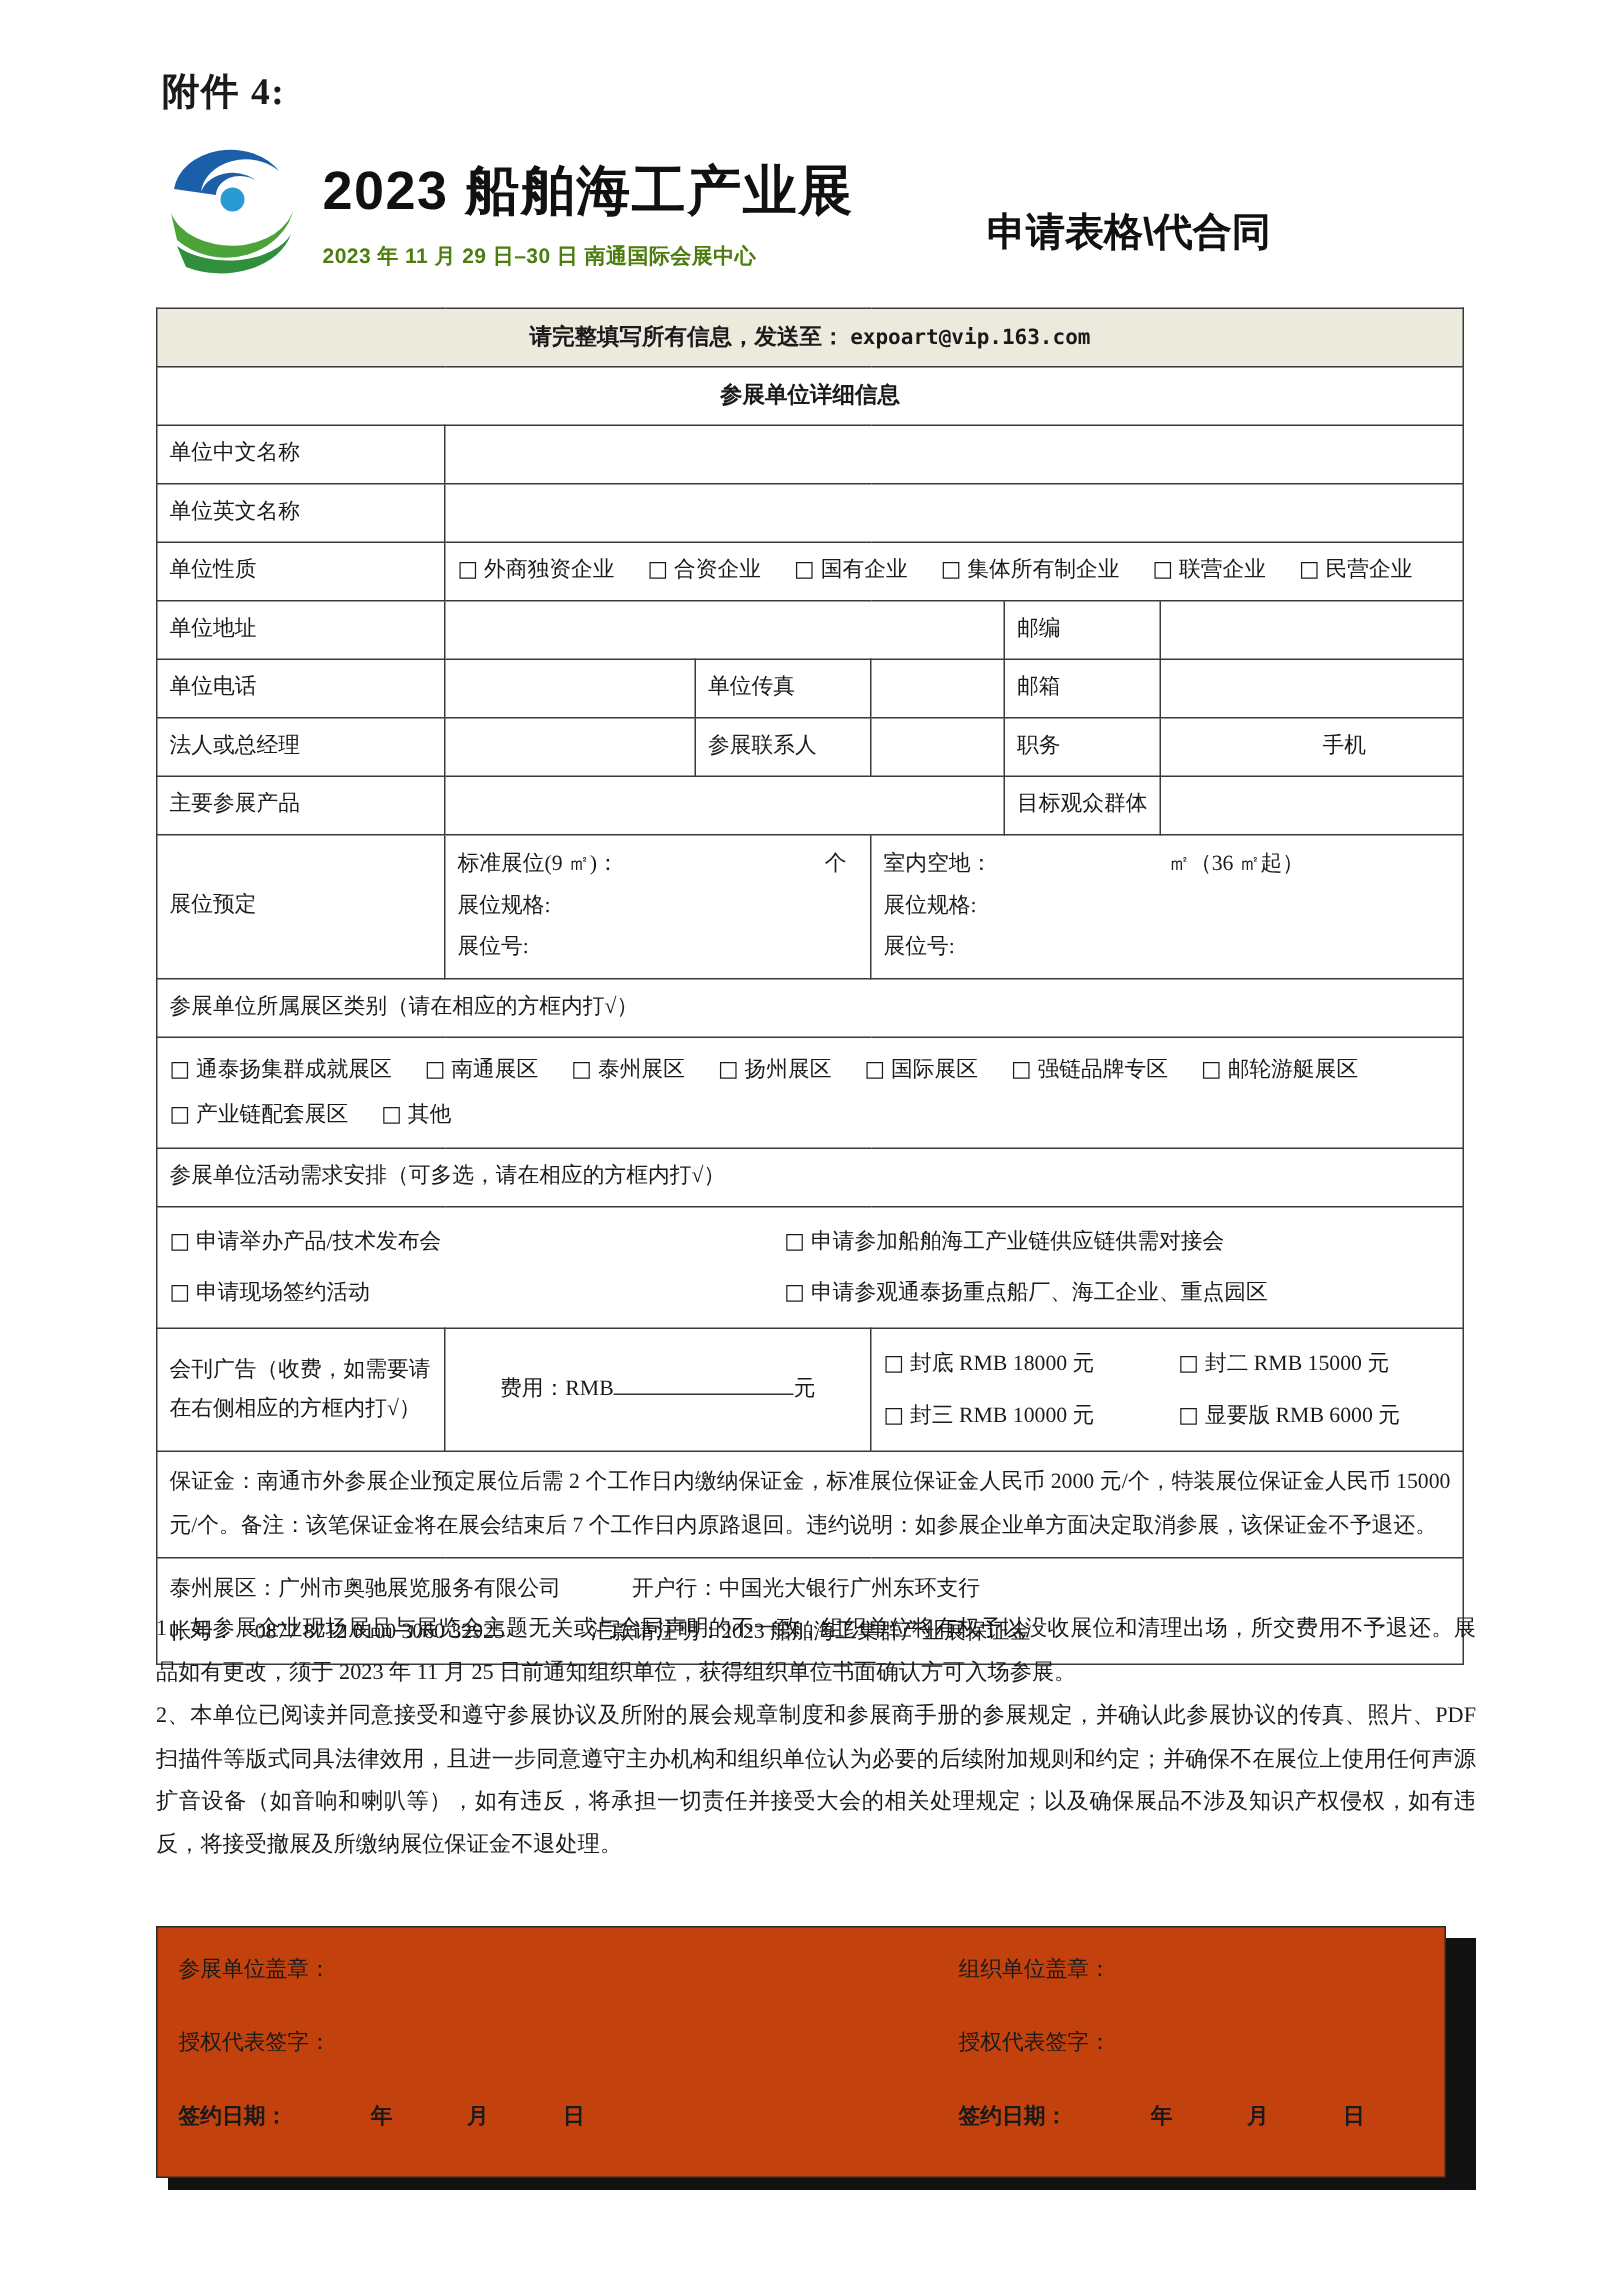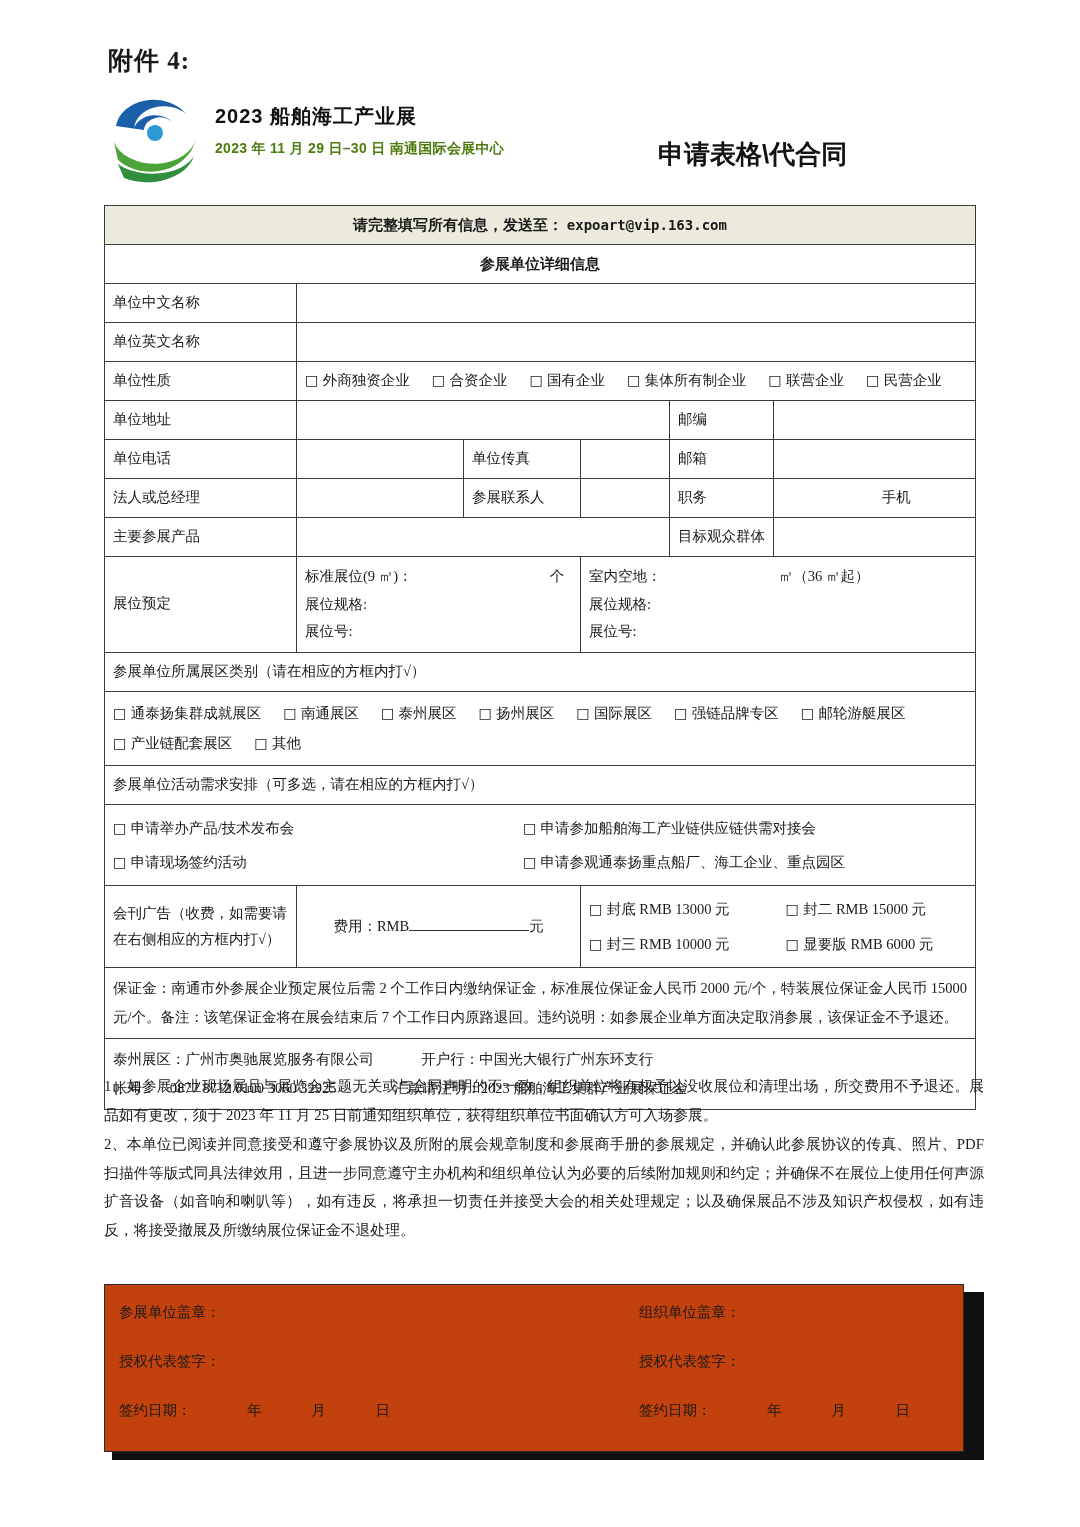--- a/index.html
+++ b/index.html
@@ -41,21 +41,21 @@
     height: 86px;
   }
   .logo-wrap svg { display:block; }
 
   .title-block {
     position: absolute;
     left: 215px;
     top: 103px;
   }
   .title-main {
-    font-size: 20px;
+    font-size: 36px;
     font-weight: bold;
     letter-spacing: 1px;
     font-family: "Liberation Sans", sans-serif;
     color: #111;
   }
   .title-sub {
     margin-top: 10px;
     font-size: 14px;
     font-weight: bold;
     font-family: "Liberation Sans", sans-serif;
@@ -162,21 +162,21 @@
     box-sizing: border-box;
     font-size: 14.5px;
   }
   .sig-col {
     position: absolute;
     top: 18px;
   }
   .sig-left { left: 14px; }
   .sig-right { left: 534px; }
   .sig-line { margin-bottom: 30px; white-space: nowrap; }
-  .sig-date span { display:inline-block; }
+  .sig-date span { display:inline-block;font-weight:bold; }
   .gap1 { width: 52px; }
   .gap2 { width: 46px; }
   .gap3 { width: 46px; }
 
   .footer {
     position: absolute;
     left: 104px;
     top: 1555px;
     font-size: 17px;
     font-family: "Liberation Serif", serif;
@@ -328,21 +328,21 @@
 
     <tr>
       <td colspan="1" style="width:175px;line-height:1.75">会刊广告（收费，如需要请在右侧相应的方框内打√）</td>
       <td colspan="2" style="text-align:center">
         <span>费用：RMB</span><span class="underline-blank"></span><span>元</span>
       </td>
       <td colspan="3" style="line-height:2.1">
         <table class="two-col-inner">
           <tbody>
                 <tr>
-            <td style="width:52%"><span class="chk">□</span><span>封底 RMB 13000 元</span></td>
+            <td style="width:52%"><span class="chk">□</span><span>封底 RMB 18000 元</span></td>
             <td><span class="chk">□</span><span>封二 RMB 15000 元</span></td>
           </tr>
           <tr>
             <td><span class="chk">□</span><span>封三 RMB 10000 元</span></td>
             <td><span class="chk">□</span><span>显要版 RMB 6000 元</span></td>
           </tr>
         </tbody>
             </table>
       </td>
     </tr>

